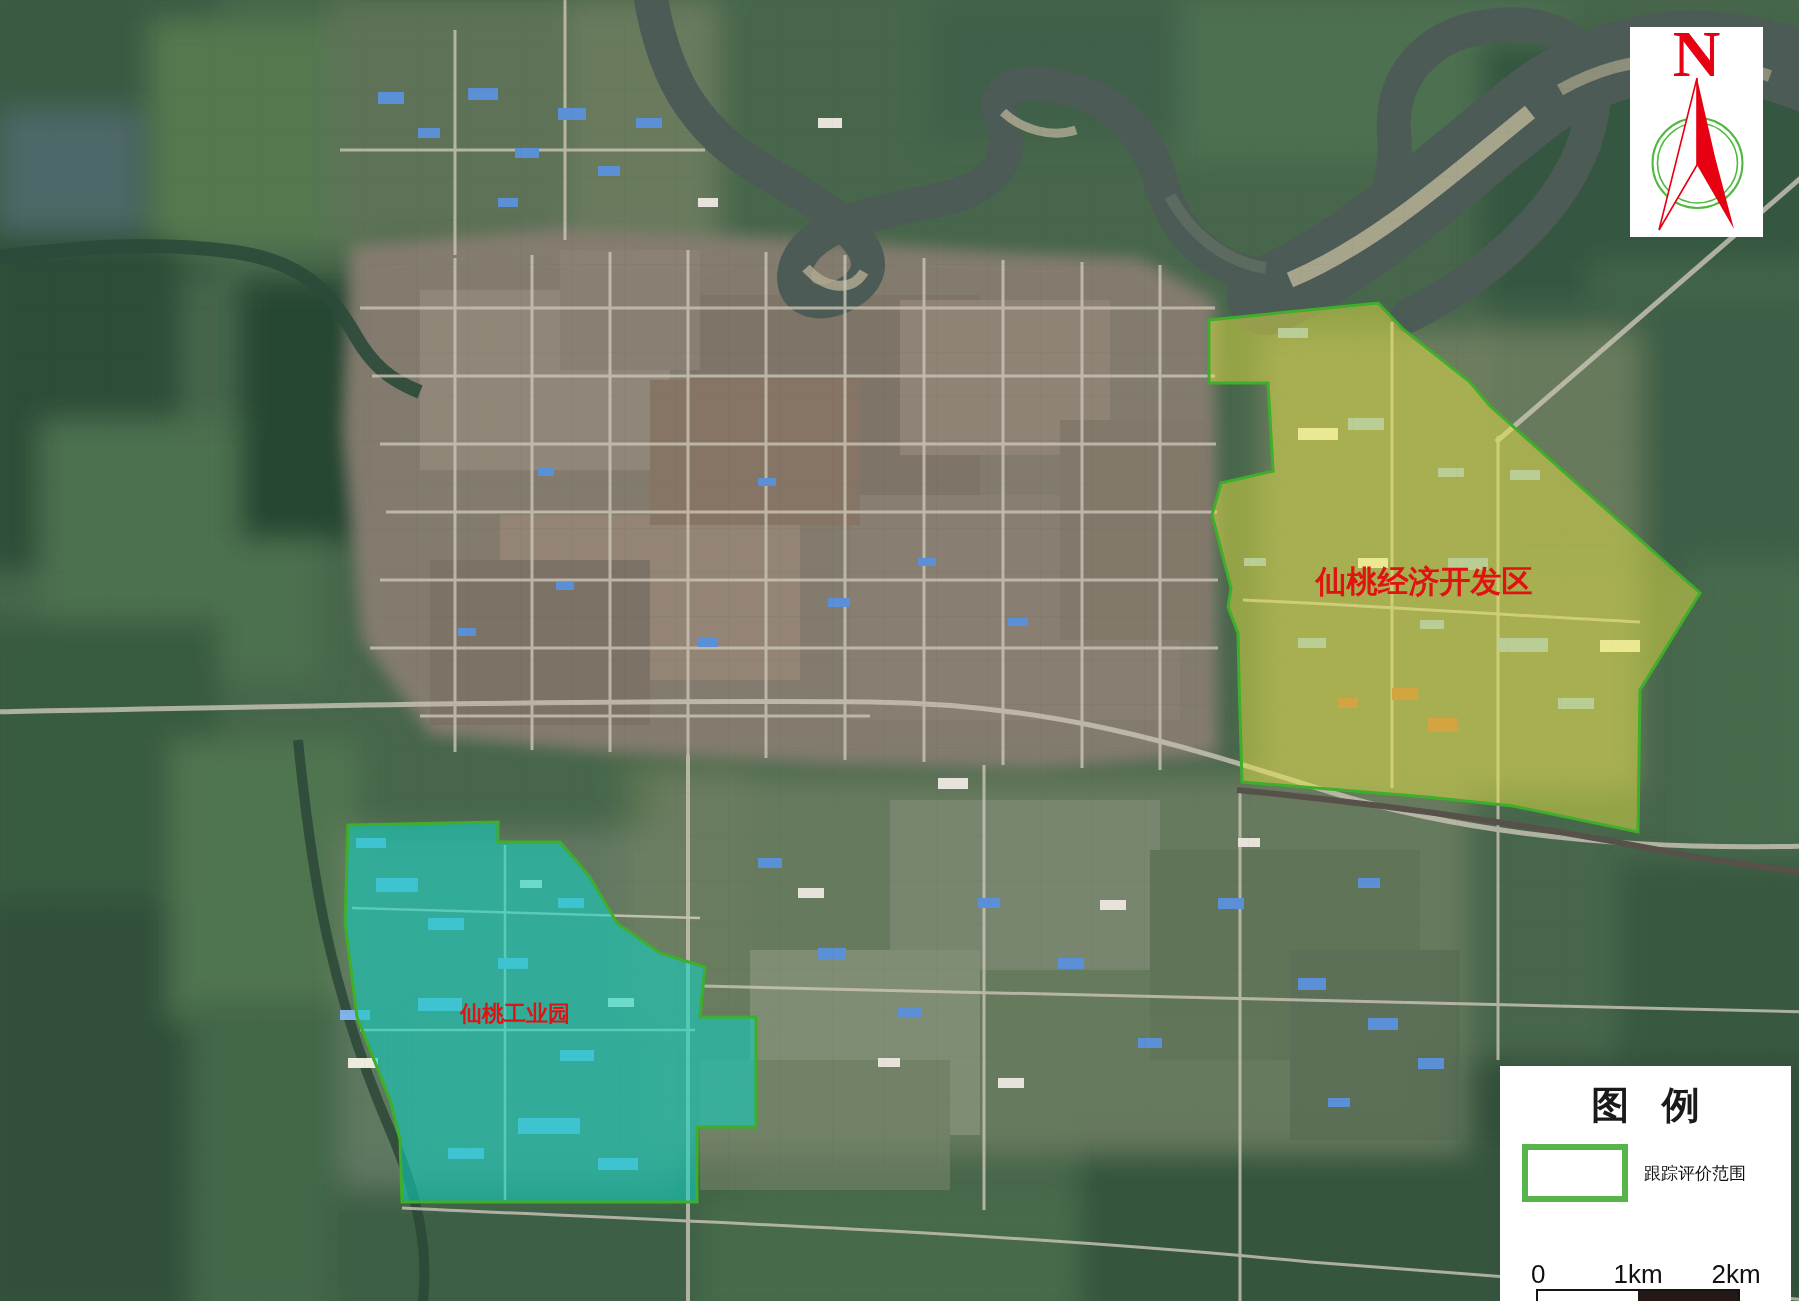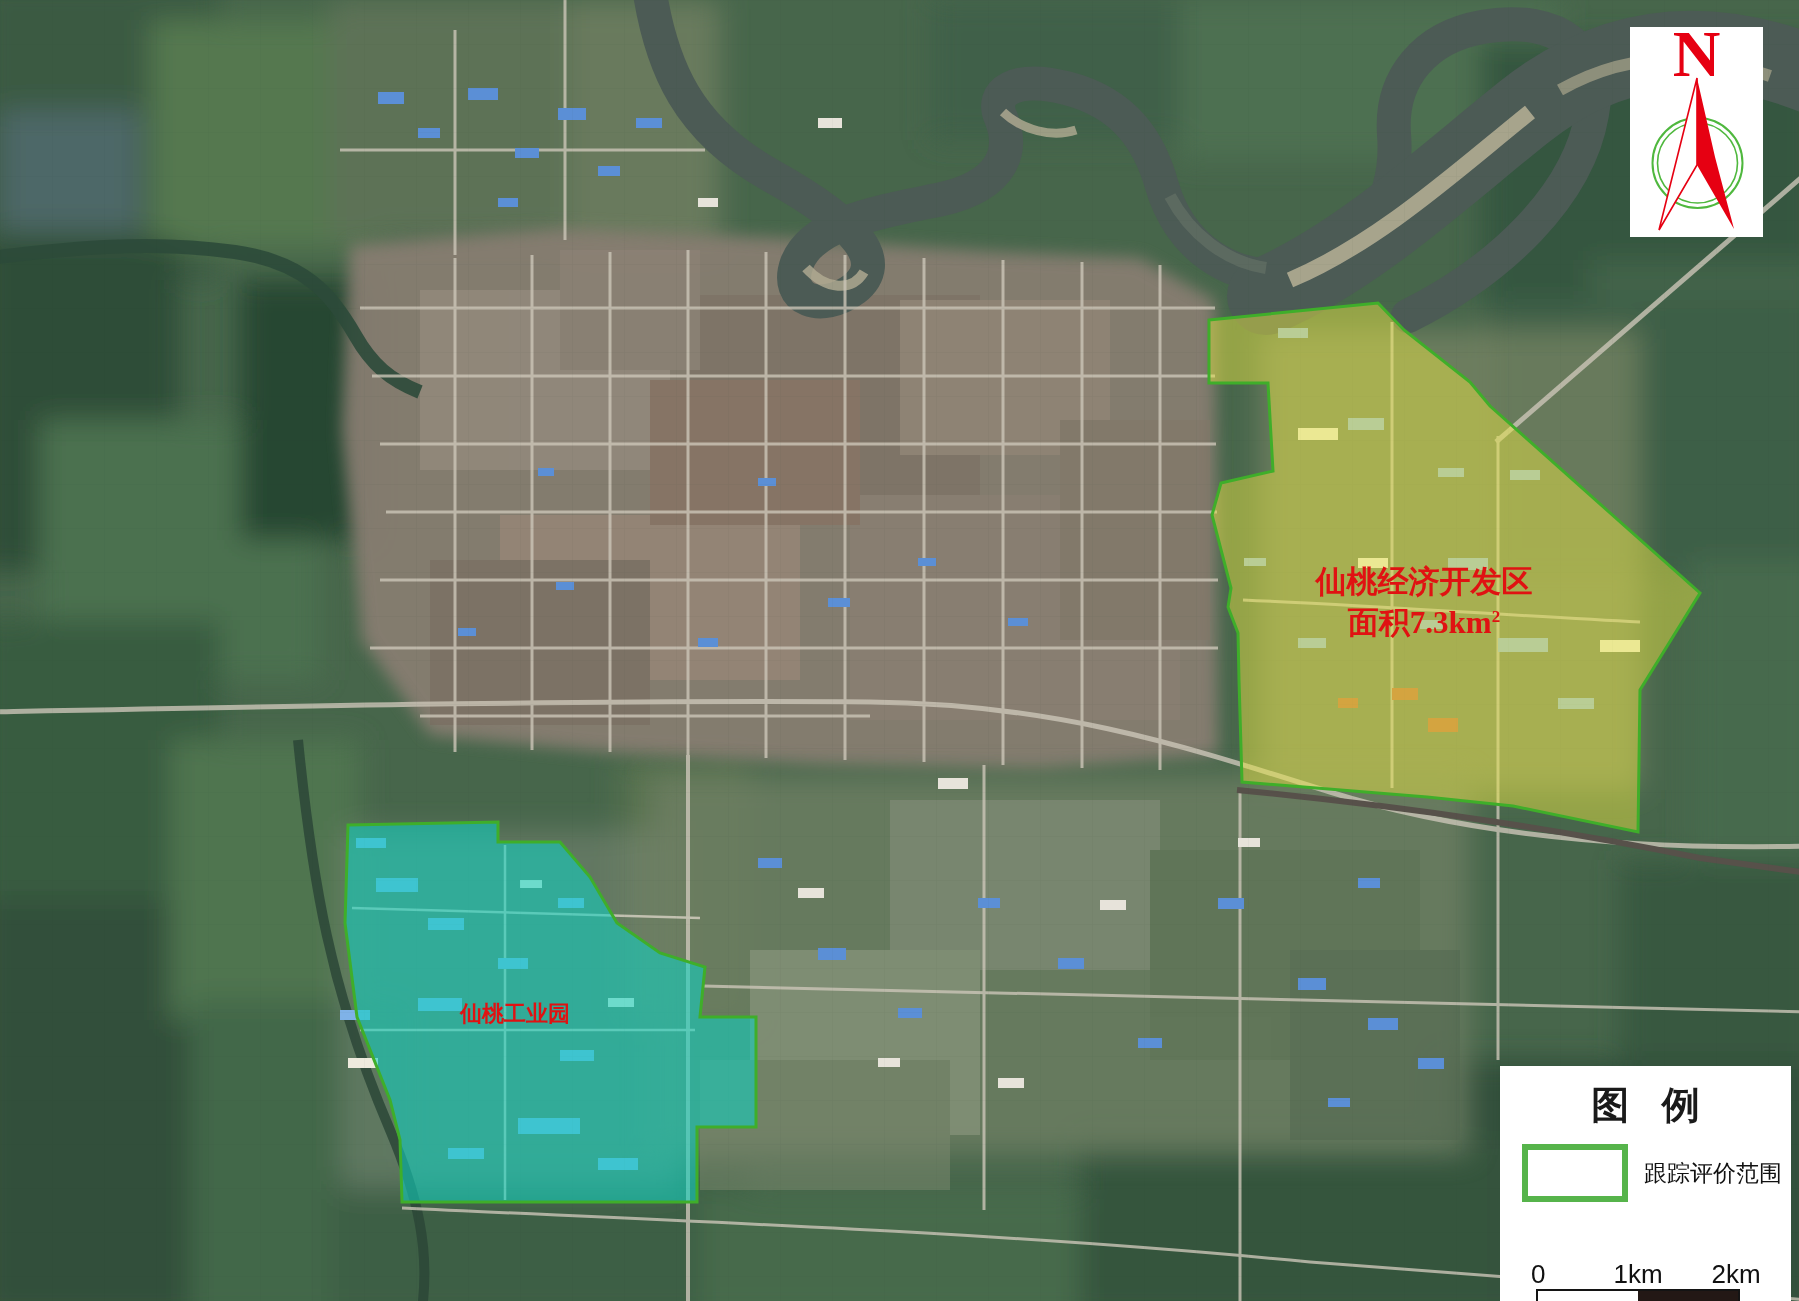--- a/index.html
+++ b/index.html
@@ -21,21 +21,21 @@
                 font-size:66px;line-height:66px;color:#e60012;}
   #compass-svg{position:absolute;left:0;top:0;width:133px;height:210px;}
 
   
   #legend{position:absolute;left:1500px;top:1066px;width:291px;height:257px;background:#ffffff;
           color:#111;}
   #legend-title{position:absolute;top:14px;left:0;width:100%;text-align:center;
                 font-size:38px;font-weight:600;word-spacing:22px;color:#1a1a1a;}
   .legend-row{position:absolute;top:78px;left:22px;display:flex;align-items:center;}
   .legend-swatch{width:94px;height:46px;background:#ffffff;border:6px solid #56b44b;}
-  .legend-row .legend-item-label{margin-left:16px;font-size:23px;color:#111;
+  .legend-row .legend-item-label{margin-left:16px;font-size:17px;color:#111;
                 font-family:"Liberation Serif","DejaVu Serif",serif;}
   #scalebar{position:absolute;left:36px;bottom:16px;width:204px;height:48px;}
   #scalebar .ticks{position:relative;height:30px;font-size:26px;color:#111;}
   #scalebar .ticks span{position:absolute;top:0;}
   #scalebar .t0{left:0;transform:translateX(-35%);}
   #scalebar .t1{left:50%;transform:translateX(-50%);}
   #scalebar .t2{left:100%;transform:translateX(-58%);text-align:right;}
   #scalebar .bar{display:flex;height:15px;border:2px solid #141414;box-sizing:border-box;}
   #scalebar .half{flex:1;height:100%;}
   #scalebar .half.white{background:#ffffff;}
@@ -252,21 +252,20 @@
     </g>
 
     <rect x="0" y="0" width="1799" height="1301" fill="url(#grid)" opacity="0.07"></rect>
 
     <polygon fill-opacity="0.48" stroke-width="3" points="1209,320 1378,303 1404,330 1470,382 1490,406 1700,593 1640,690 1638,832 1513,806 1427,797 1242,782 1239,680 1238,633 1228,607 1231,588 1212,515 1221,483 1273,471 1268,383 1209,383" fill="#e8e542" stroke="#3fae2a"></polygon>
     <polygon fill-opacity="0.58" stroke-width="3" points="348,825 498,822 498,842 560,842 590,877 617,923 660,953 705,967 700,1017 756,1017 756,1127 697,1127 697,1202 402,1202 400,1140 390,1100 357,1017 345,923" fill="#0fd0c0" stroke="#3fae2a"></polygon>
   </svg>
 
   <div class="zone-label" id="label-econ">
     <div>仙桃经济开发区</div>
-    <div><span>面积7.3km</span><sup>2</sup></div>
   </div>
   <div class="zone-label" id="label-ind">
     <div>仙桃工业园</div>
   </div>
 
   <div id="north-box">
     <svg id="compass-svg" viewBox="0 0 133 210" xmlns="http://www.w3.org/2000/svg">
       <circle cx="67.5" cy="136" r="45" fill="none" stroke-width="2" stroke="#4fb83e"></circle>
       <circle cx="67.5" cy="136" r="40" fill="none" stroke-width="1.6" stroke="#4fb83e"></circle>
       <path d="M67,51 L29,203 L67,138 Z" fill="#ffffff" stroke-width="1.6" stroke="#e60012"></path>

